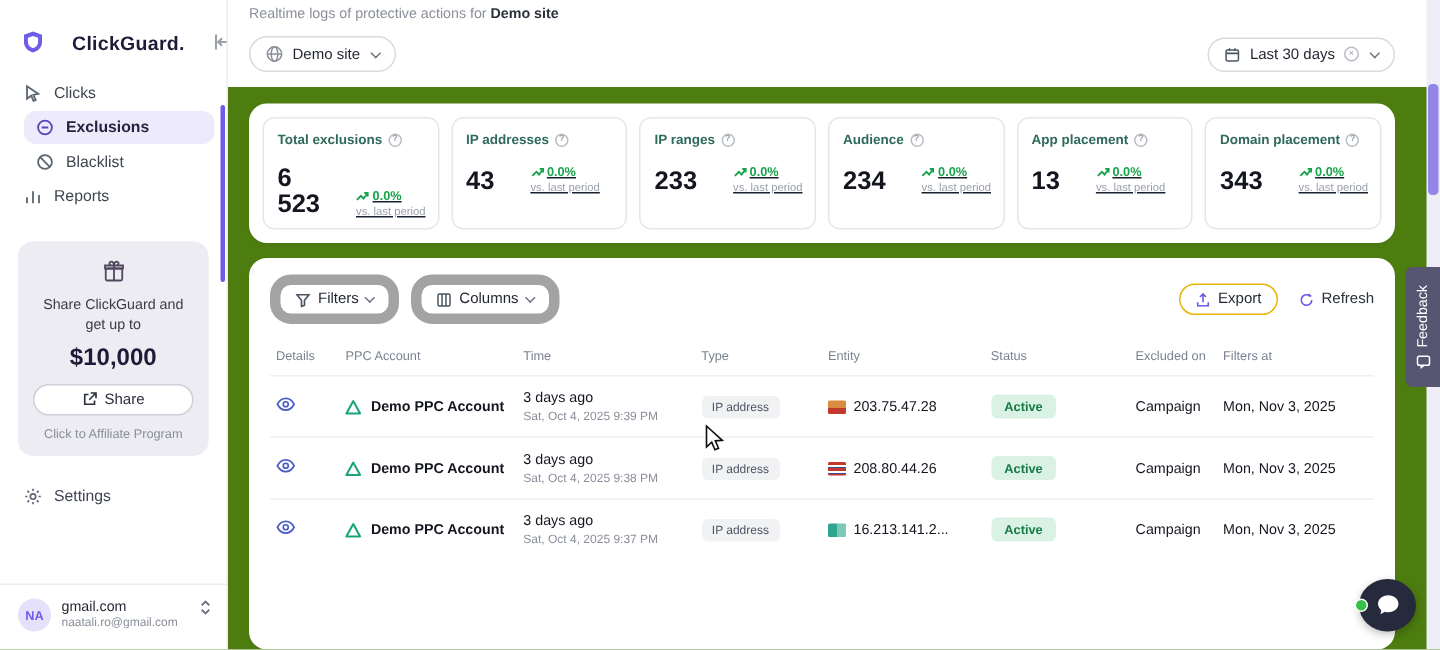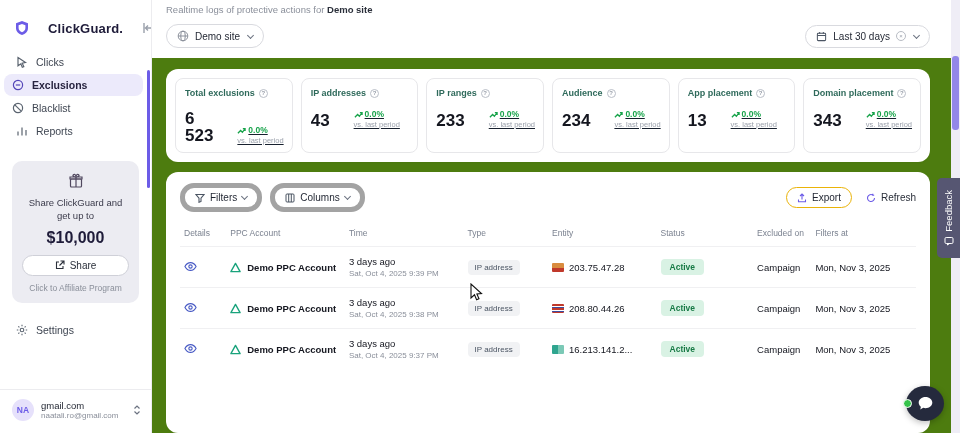--- a/index.html
+++ b/index.html
@@ -8,38 +8,38 @@
   .app { position:relative; width:960px; height:433px; display:flex; overflow:hidden; background:#fff; }
 
   
   .sidebar { width:152px; min-width:152px; background:#fff; border-right:1px solid #ececef; display:flex; flex-direction:column; position:relative; z-index:2; }
   .logo-row { display:flex; align-items:center; gap:18px; padding:20px 10px 10px 14px; }
   .logo-text { font-size:13px; font-weight:700; color:#1e1b39; letter-spacing:.2px; flex:1; }
   .collapse-btn { color:#9aa0ab; display:flex; cursor:pointer; }
   .nav { padding:4px 0 0 0; }
   .side-item { display:flex; align-items:center; gap:8px; margin:1px 8px; padding:5px 8px; border-radius:8px; font-size:10.5px; color:#3f4652; cursor:pointer; }
   .side-item .si-icon { display:flex; color:#5b6470; }
-  .side-item.sub { margin-left:4px;text-align:right; }
+  .side-item.sub { margin-left:16px;text-align:right; }
   .side-item.active { background:#eceafb; color:#27233f; font-weight:600; }
   .side-item.active .si-icon { color:#5446b8; }
   .side-item .grow { flex:1; }
   .chev { width:5px; height:5px; border-right:1.4px solid #6b7280; border-bottom:1.4px solid #6b7280; display:inline-block; }
   .chev.down { transform:rotate(45deg); margin-top:-2px; }
   .chev.up { transform:rotate(-135deg); margin-top:2px; }
   .side-scroll { position:absolute; right:1px; top:70px; width:3px; height:118px; background:#6c5ce7; border-radius:2px; cursor:pointer; }
 
   .promo { margin:18px 12px 0 12px; background:#ececf2; border-radius:10px; padding:12px 10px 10px; text-align:center; }
   .promo .gift { color:#50485f; margin-bottom:4px; }
   .promo-text { font-size:9.5px; color:#3a3a4a; line-height:1.35; padding:0 6px; }
   .promo-amount { font-size:16px; font-weight:700; color:#1e1b39; margin:6px 0 8px; }
   .share-btn { display:flex; align-items:center; justify-content:center; gap:5px; width:100%; background:#fff; border:1px solid #cfd0d8; border-radius:11px; padding:4px 0; font-size:10px; color:#2a2f3a; cursor:pointer; }
   .promo-affiliate { margin-top:7px; font-size:8.5px; color:#8a8f9a; cursor:pointer; }
 
   .settings-item { margin-top:16px;text-align:right; }
-  .user-row { margin-top:auto; border-top:1px solid #ececef; display:flex; align-items:center; gap:7px; padding:9px 10px 12px 12px; cursor:pointer; }
+  .user-row { margin-top:auto; border-top:1px solid #ececef; display:flex; gap:7px; padding:9px 10px 12px 12px; cursor:pointer; }
   .avatar { width:22px; height:22px; border-radius:50%; background:#e6e1fb; color:#6c5ce7; font-size:8.5px; font-weight:700; display:flex; align-items:center; justify-content:center; }
   .user-meta { flex:1; min-width:0; }
   .user-name { font-size:9.5px; color:#1f2430; }
   .user-email { font-size:8px; color:#8a8f9a; white-space:nowrap; overflow:hidden; text-overflow:ellipsis; }
 
   
   .main { flex:1; display:flex; flex-direction:column; min-width:0; }
   .topbar { background:#fff; padding:4px 30px 10px 14px; }
   .breadcrumb { font-size:9.5px; color:#8a8f9a; margin-bottom:9px; }
   .breadcrumb b { color:#2a2f3a; font-weight:700; }
@@ -60,21 +60,21 @@
   .q-icon::after { content:"?"; }
   .stat-body { display:flex; align-items:flex-end; gap:24px; margin-top:12px; }
   .stat-value { font-size:17px; font-weight:700; color:#14161f; line-height:1; }
   .stat-trend-wrap { line-height:1;text-decoration:underline; }
   .stat-trend { display:flex; align-items:center; gap:2px; font-size:8.5px; font-weight:700; color:#17a34a; }
   .stat-note { font-size:7.5px; color:#9aa0ab; margin-top:2px; white-space:nowrap; }
 
   
   .table-panel { background:#fff; border-radius:12px; margin-top:10px; padding:11px 14px; flex:1; box-shadow:0 1px 2px rgba(20,20,40,.04); overflow:hidden; }
   .toolbar { display:flex; align-items:center; gap:8px; }
-  .tb-btn { display:flex; align-items:center; gap:5px; border:5px solid #a3a3a3; border-radius:14px; padding:4px 10px; font-size:10px; color:#1f2430; background:#fff; cursor:pointer; }
+  .tb-btn { display:flex; align-items:center; gap:5px; border:7px solid #a3a3a3; border-radius:14px; padding:4px 10px; font-size:10px; color:#1f2430; background:#fff; cursor:pointer; }
   .tb-right { margin-left:auto; display:flex; align-items:center; gap:14px; }
   .export-btn { border:1px solid #eab308; }
   .refresh-btn { display:flex; align-items:center; gap:5px; font-size:10px; color:#2a2f3a; cursor:pointer; }
   .ic-purple { color:#6c5ce7; display:flex; }
 
   table { width:100%; border-collapse:collapse; margin-top:12px; table-layout:fixed; }
   th { font-size:8.5px; font-weight:400; color:#7b8290; text-align:left; padding:4px 4px 8px; vertical-align:middle; }
   td { font-size:9.5px; color:#14161f; padding:9px 4px; border-top:1px solid #f0f0f2; vertical-align:middle; }
   .col-details { width:46px; } .col-account { width:118px; } .col-time { width:118px; }
   .col-type { width:84px; } .col-entity { width:108px; } .col-status { width:96px; }

